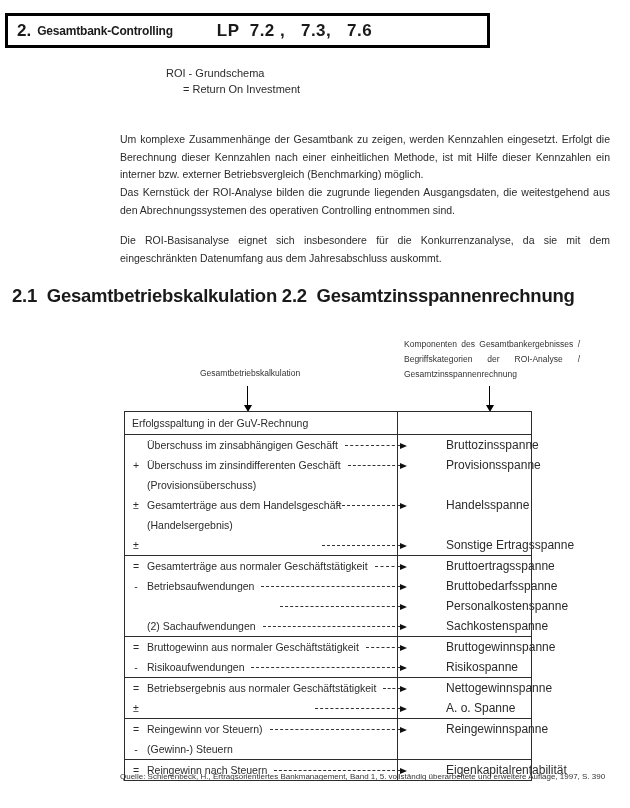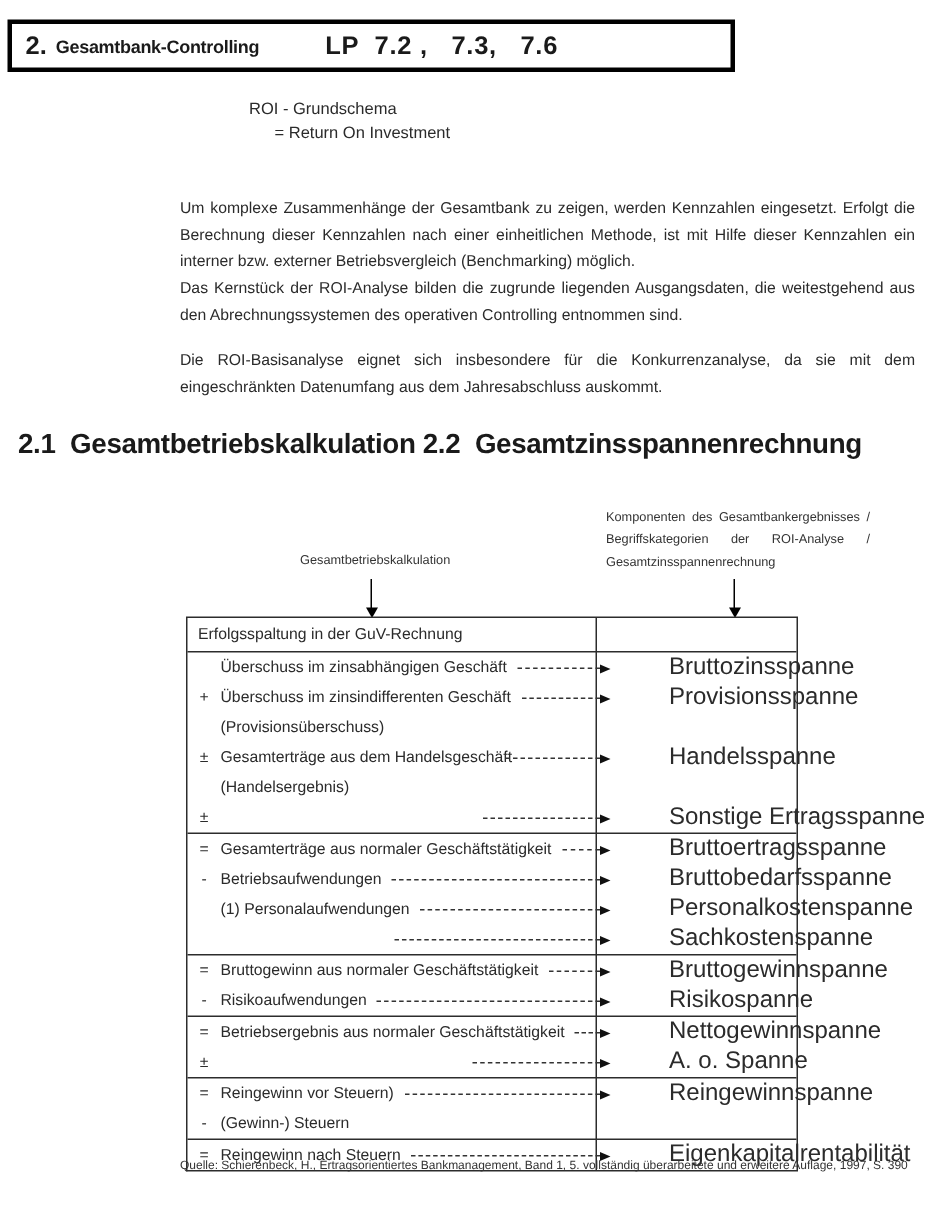--- a/index.html
+++ b/index.html
@@ -201,21 +201,21 @@
     width: 0; height: 0;
     border-top: 3.5px solid transparent;
     border-bottom: 3.5px solid transparent;
     border-left: 7px solid #111;
   }
 
   .rhs {
     position: absolute;
     left: 284px;
     top: 0;
-    font-size: 16px;
+    font-size: 12px;
     line-height: 20px;
     color: #2b2b2b;
     white-space: nowrap;
     padding-left: 37px;
   }
 
   
   .source {
     position: absolute;
     left: 120px;
@@ -298,25 +298,25 @@
             <div class="conn" style="left: 249.609px; width: 25.3906px;"></div>
             <div class="rhs">Bruttoertragsspanne</div>
           </div>
           <div class="row">
             <div class="sign">-</div>
             <div class="lbl">Betriebsaufwendungen</div>
             <div class="conn" style="left: 136.422px; width: 138.578px;"></div>
             <div class="rhs">Bruttobedarfsspanne</div>
           </div>
           <div class="row">
-            <div class="sub-lbl">(1) Personalaufwendungen</div>
             <div class="conn" style="left: 155.094px; width: 119.906px;"></div>
             <div class="rhs">Personalkostenspanne</div>
           </div>
           <div class="row">
+            <div class="sub-lbl">(2) Sachaufwendungen</div>
             <div class="conn" style="left: 137.594px; width: 137.406px;"></div>
             <div class="rhs">Sachkostenspanne</div>
           </div>
         </div>
         <div class="grp">
           <div class="row">
             <div class="sign">=</div>
             <div class="lbl">Bruttogewinn aus normaler Geschäftstätigkeit</div>
             <div class="conn" style="left: 240.859px; width: 34.1406px;"></div>
             <div class="rhs">Bruttogewinnspanne</div>

